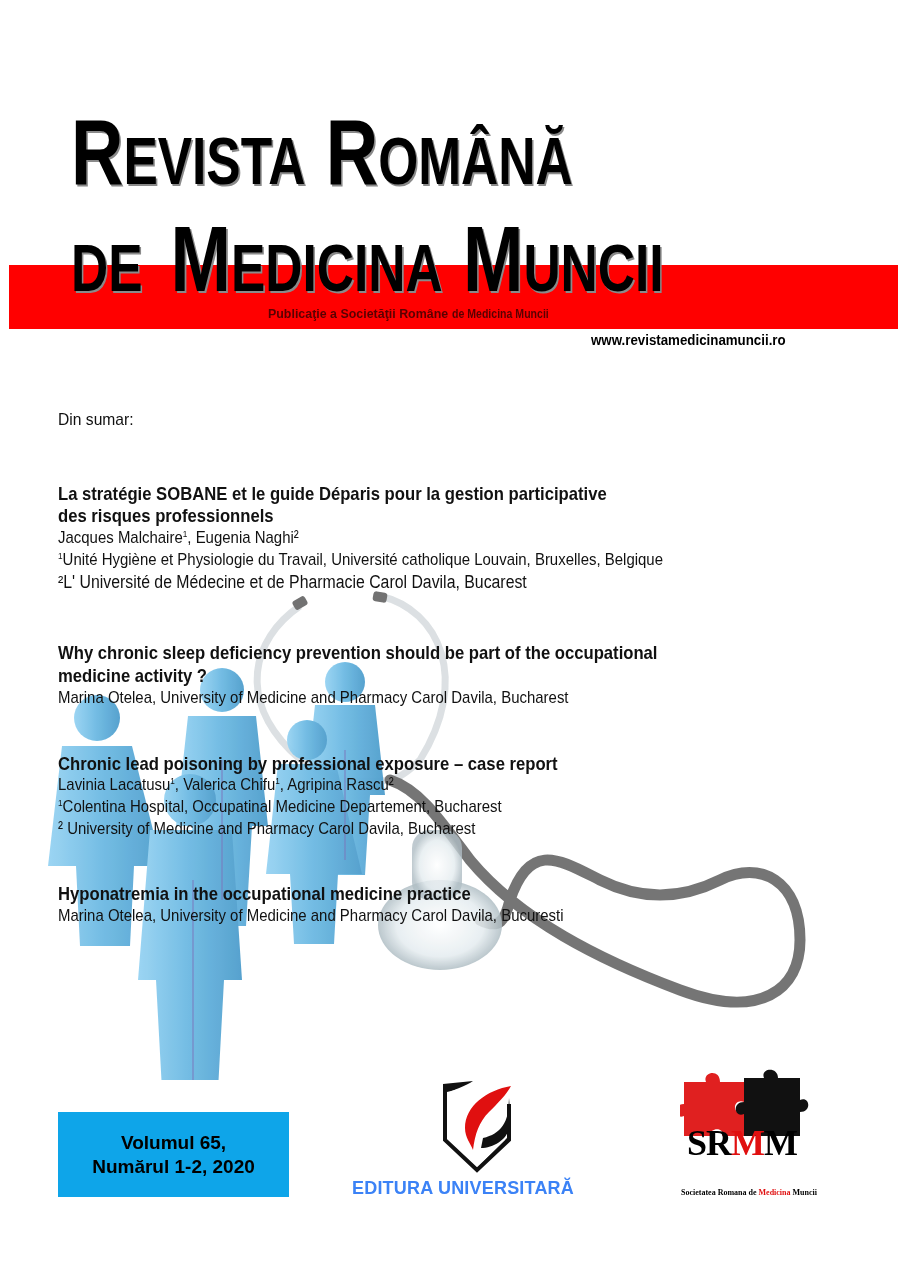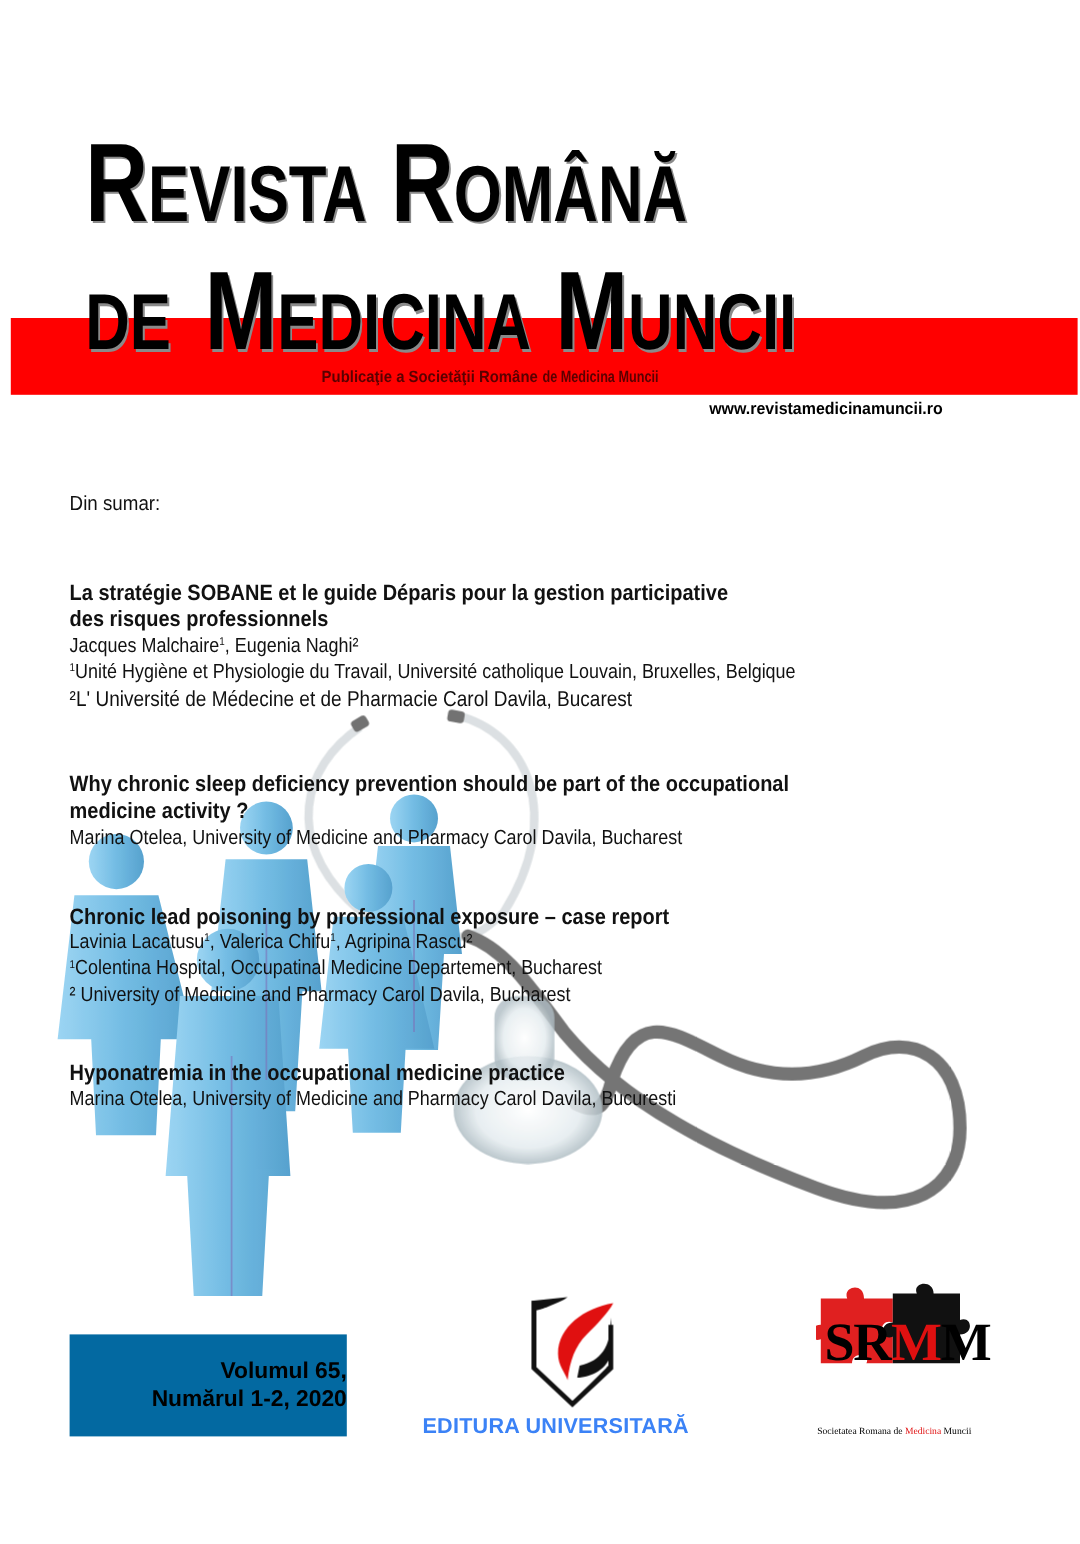--- a/index.html
+++ b/index.html
@@ -41,38 +41,38 @@
   .illus { left: 0; top: 560px; width: 900px; height: 520px; }
   .txt { position: absolute; left: 58px; white-space: nowrap; transform-origin: left top; }
   .din { top: 410px; font-size: 17px; transform: scaleX(0.92); }
   .art-title { font-weight: bold; font-size: 18.5px; transform: scaleX(0.9); }
   .art-line { font-size: 17px; transform: scaleX(0.88); }
   .art-line.big { font-size: 18px; }
   sup { font-size: 0.55em; vertical-align: 0.6em; line-height: 0; }
 
   
   .volume-box {
-    left: 58px; top: 1112px; width: 231px; height: 85px; background: #0369a1;
-    display: flex; flex-direction: column; align-items: flex-end; justify-content: center;
+    left: 58px; top: 1112px; width: 231px; height: 85px; background: #0ea5e9;
+    display: flex; flex-direction: column; align-items: center; justify-content: center;
     font-weight: bold; font-size: 19px; color: #000; line-height: 24px;
   }
   .publisher-logo { left: 437px; top: 1078px; width: 80px; height: 95px; }
   .publisher-name {
     left: 352px; top: 1178px; font-size: 18px; font-weight: bold; color: #3b82f6;
     white-space: nowrap; letter-spacing: 0.2px;
   }
   .srmm-puzzle { left: 680px; top: 1068px; width: 130px; height: 72px; }
   .srmm-letters {
-    left: 687px; top: 1092px; font-family: "Liberation Serif", serif; font-weight: bold;
-    font-size: 45px; color: #000; letter-spacing: -1px; white-space: nowrap;
+    left: 687px; top: 1122px; font-family: "Liberation Serif", serif; font-weight: bold;
+    font-size: 36px; color: #000; letter-spacing: -1px; white-space: nowrap;
   }
   .srmm-letters .red { color: #e01010; }
   .srmm-caption {
     left: 681px; top: 1188px; font-family: "Liberation Serif", serif; font-size: 8px;
-    font-weight: normal; color: #000; white-space: nowrap;
+    font-weight: bold; color: #000; white-space: nowrap;
   }
   .srmm-caption .red { color: #e01010; }
 </style>
 </head>
 <body>
 
 <div class="abs red-band"></div>
 
 <div class="title-line l1">
   <span class="cap">R</span><span class="sc">EVISTA</span><span class="gap"></span><span class="cap">R</span><span class="sc">OMÂNĂ</span>

